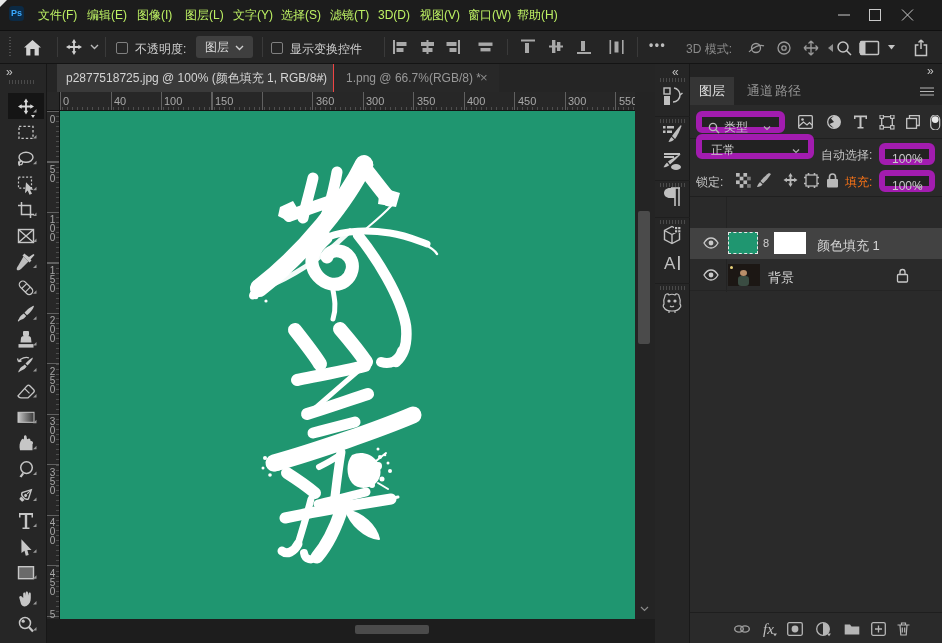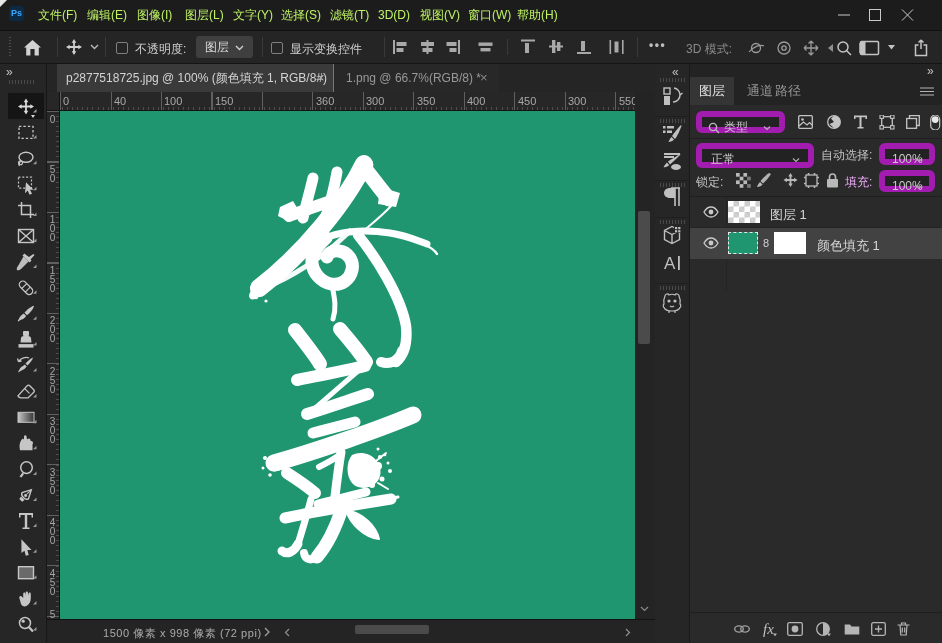--- a/index.html
+++ b/index.html
@@ -377,32 +377,20 @@
  <path d="M284 391 C278 411 269 432 257 446" stroke-width="13"></path>
  <path d="M257 446 C252 450 245 449 244 442" stroke-width="8"></path>
  <path d="M286 399 C303 402 316 415 319 428 C305 427 290 413 286 399 Z" fill="#fff" stroke="#fff" stroke-width="2"></path>
 </svg>
 </div>
 <div id="vscroll"></div>
     <div id="vthumb"></div>
 <svg class="abs" style="left:640px;top:606px" width="9" height="6" viewBox="0 0 9 6" fill="none" stroke="#8a8a8a" stroke-width="1.2">
       <path d="M1 1 L4.5 4.5 L8 1"></path>
     </svg>
-<div id="statusbar">
- <div style="position:absolute;left:56px;top:6px;color:#ababab;font-size:11px;letter-spacing:0.55px">1500 像素 x 998 像素 (72 ppi)</div>
- <svg class="abs" style="left:216px;top:7px" width="8" height="10" viewBox="0 0 8 10" fill="none" stroke="#a0a0a0" stroke-width="1.3">
-        <path d="M2 1 L6 5 L2 9"></path>
-      </svg>
- <svg class="abs" style="left:237px;top:8px" width="7" height="9" viewBox="0 0 7 9" fill="none" stroke="#909090" stroke-width="1.2">
-        <path d="M5 1 L1.5 4.5 L5 8"></path>
-      </svg>
- <svg class="abs" style="left:577px;top:8px" width="7" height="9" viewBox="0 0 7 9" fill="none" stroke="#909090" stroke-width="1.2">
-        <path d="M2 1 L5.5 4.5 L2 8"></path>
-      </svg>
-</div>
 <div id="hthumb"></div>
 <div id="rightcol">
  <div id="ricons">
   <div style="position:absolute;left:17px;top:1px;color:#c4c4c4;font-size:12px;letter-spacing:-1px">«</div>
   <div class="grip" style="left:5px;top:14px;width:25px"></div>
   <div class="grip" style="left:5px;top:55px;width:25px"></div>
   <div class="grip" style="left:5px;top:119px;width:25px"></div>
   <div class="grip" style="left:5px;top:156px;width:25px"></div>
   <div class="grip" style="left:5px;top:222px;width:25px"></div>
   <div style="position:absolute;left:0;top:52px;width:35px;height:1px;background:#1e1e1e"></div>
@@ -497,21 +485,21 @@
     <g fill="none" stroke="#c4c4c4" stroke-width="1.3" transform="translate(108,0)">
             <path d="M3.5 3.5 V0.7 H13.3 V10.5 H10.5"></path>
             <rect x="0.7" y="3.5" width="9.8" height="9.8"></rect>
           </g>
     <g transform="translate(132,0)">
             <rect x="0.7" y="0" width="9" height="15" rx="4.5" fill="none" stroke="#c4c4c4" stroke-width="1.2"></rect>
             <circle cx="5.2" cy="4.6" r="3.4" fill="#e8e8e8"></circle>
           </g>
   </svg>
   <div class="row-divider" style="top:74px"></div>
-  <div class="fld" style="left:6px;top:79px;width:118px;height:25px;line-height:20px"><span style="margin-left:9px">正常</span>
+  <div class="fld" style="left:6px;top:70px;width:118px;height:25px;line-height:20px"><span style="margin-left:9px">正常</span>
     <svg class="abs" style="right:8px;top:8px" width="8" height="6" viewBox="0 0 8 6" fill="none" stroke="#b0b0b0" stroke-width="1.2">
             <path d="M1 1.5 L4 4.5 L7 1.5"></path>
           </svg>
   </div>
   <div class="opt-txt" style="left:131px;top:83px;color:#c2c2c2">自动选择:</div>
   <div class="fld" style="left:189px;top:79px;width:56px;height:22px;line-height:20px"><span style="margin-left:7px">100%</span>
     <svg class="abs" style="right:6px;top:8px" width="8" height="6" viewBox="0 0 8 6" fill="none" stroke="#b0b0b0" stroke-width="1.2">
             <path d="M1 1.5 L4 4.5 L7 1.5"></path>
           </svg>
   </div>
@@ -536,45 +524,53 @@
           </g>
     <g fill="none" stroke="#b9b9b9" stroke-width="1.3" transform="translate(68,0)">
             <rect x="2" y="2" width="11" height="11"></rect>
             <path d="M0 4.5 H2 M13 4.5 H15 M4.5 0 V2 M4.5 13 V15 M0 10.5 H2 M13 10.5 H15 M10.5 0 V2 M10.5 13 V15" stroke-width="1.6"></path>
           </g>
     <g transform="translate(90,0)">
             <rect x="1" y="6" width="11" height="8.5" rx="1" fill="#b9b9b9"></rect>
             <path d="M3.5 6 V4 a3 3 0 0 1 6 0 V6" fill="none" stroke="#b9b9b9" stroke-width="1.6"></path>
           </g>
   </svg>
-  <div class="opt-txt" style="left:155px;top:110px;color:#f0abfc">填充:</div>
+  <div class="opt-txt" style="left:155px;top:110px;color:#f97316">填充:</div>
   <div class="fld" style="left:189px;top:106px;width:56px;height:22px;line-height:20px"><span style="margin-left:7px">100%</span>
     <svg class="abs" style="right:6px;top:8px" width="8" height="6" viewBox="0 0 8 6" fill="none" stroke="#b0b0b0" stroke-width="1.2">
             <path d="M1 1.5 L4 4.5 L7 1.5"></path>
           </svg>
   </div>
   <div class="row-divider" style="top:132px"></div>
   <div style="position:absolute;left:36px;top:133px;width:1px;height:95px;background:#232323"></div>
-        <div class="lrow" style="top:133px;border-bottom:1px solid #242424">
-    <svg class="eye" width="16" height="12" viewBox="0 0 16 12">
-            <path d="M1 6 C3 2.5 5.5 1 8 1 C10.5 1 13 2.5 15 6 C13 9.5 10.5 11 8 11 C5.5 11 3 9.5 1 6 Z" fill="none" stroke="#c9c9c9" stroke-width="1.3"></path>
-            <circle cx="8" cy="6" r="2.4" fill="#c9c9c9"></circle>
-          </svg>
-    <div class="thumb" style="background:#fff;background-image:linear-gradient(45deg,#cbcbcb 25%,transparent 25%,transparent 75%,#cbcbcb 75%),linear-gradient(45deg,#cbcbcb 25%,transparent 25%,transparent 75%,#cbcbcb 75%);background-size:11px 11px;background-position:0 0,5.5px 5.5px"></div>
-    <div class="nm">图层 1</div>
-  </div>
   <div class="lrow" style="top:164px;background:#424242">
     <svg class="eye" width="16" height="12" viewBox="0 0 16 12">
             <path d="M1 6 C3 2.5 5.5 1 8 1 C10.5 1 13 2.5 15 6 C13 9.5 10.5 11 8 11 C5.5 11 3 9.5 1 6 Z" fill="none" stroke="#c9c9c9" stroke-width="1.3"></path>
             <circle cx="8" cy="6" r="2.4" fill="#c9c9c9"></circle>
           </svg>
     <div class="thumb" style="width:30px;background:#1f9670;outline:1px dashed #e8e8e8;outline-offset:-1px"></div>
     <div style="position:absolute;left:73px;top:9px;color:#cfcfcf;font-size:11px">8</div>
     <div class="thumb" style="left:84px;background:#fff"></div>
     <div class="nm" style="left:127px">颜色填充 1</div>
+  </div>
+  <div class="lrow" style="top:196px;border-bottom:1px solid #242424">
+    <svg class="eye" width="16" height="12" viewBox="0 0 16 12">
+            <path d="M1 6 C3 2.5 5.5 1 8 1 C10.5 1 13 2.5 15 6 C13 9.5 10.5 11 8 11 C5.5 11 3 9.5 1 6 Z" fill="none" stroke="#c9c9c9" stroke-width="1.3"></path>
+            <circle cx="8" cy="6" r="2.4" fill="#c9c9c9"></circle>
+          </svg>
+    <div class="thumb" style="background:#1c1714;overflow:hidden">
+            <div style="position:absolute;left:2px;top:2px;width:3px;height:3px;border-radius:50%;background:#e8d27a"></div>
+            <div style="position:absolute;left:12px;top:6px;width:7px;height:6px;border-radius:50%;background:#b98f6a"></div>
+            <div style="position:absolute;left:10px;top:12px;width:11px;height:10px;border-radius:30%;background:#3a4c42"></div>
+          </div>
+    <div class="nm" style="left:78px">背景</div>
+    <svg class="abs" style="left:206px;top:8px" width="13" height="15" viewBox="0 0 13 15">
+            <rect x="1.5" y="6.5" width="10" height="7.5" rx="1" fill="none" stroke="#c9c9c9" stroke-width="1.3"></rect>
+            <path d="M4 6.5 V4 a2.5 2.5 0 0 1 5 0 V6.5" fill="none" stroke="#c9c9c9" stroke-width="1.3"></path>
+          </svg>
   </div>
  </div>
  <div id="botbar">
   <svg class="abs" style="left:44px;top:8px" width="180" height="16" viewBox="0 0 180 16">
    <g fill="none" stroke="#9e9e9e" stroke-width="1.4">
             <ellipse cx="5" cy="8" rx="4.3" ry="3.1"></ellipse>
             <ellipse cx="11" cy="8" rx="4.3" ry="3.1"></ellipse>
           </g>
    <g transform="translate(30,0)">
             <text x="-1" y="13" font-family="Liberation Serif" font-style="italic" font-size="15" fill="#c0c0c0">fx</text>

